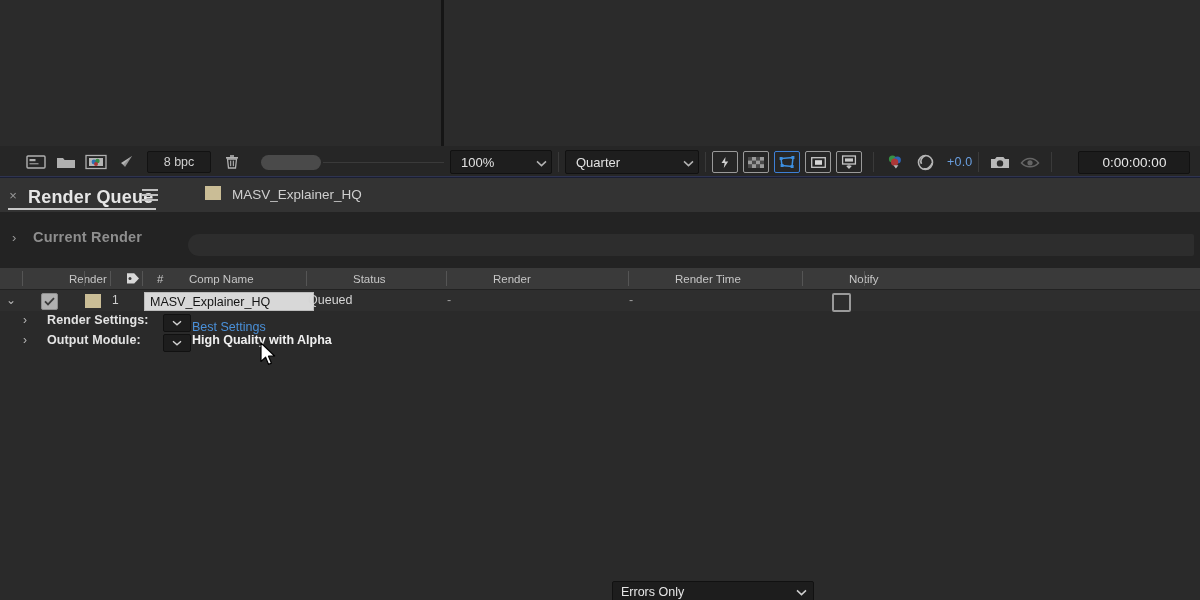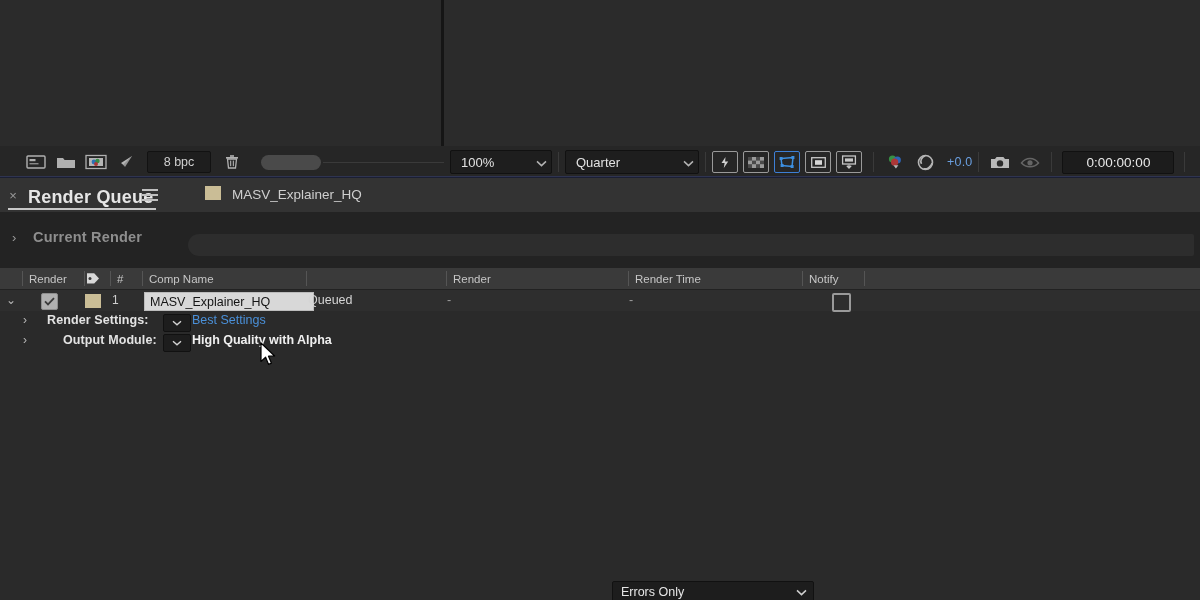--- a/index.html
+++ b/index.html
@@ -47,21 +47,21 @@
   .sel-quality{width:118px;}
 
   .boxicon{
     width:24px;height:20px;border:1px solid #9a9a9a;border-radius:2px;
     display:flex;align-items:center;justify-content:center;margin-right:5px;flex:0 0 auto;
   }
   .boxicon.active{border-color:#3d7fd6;}
   .plusval{color:#6a9fe0;font-size:12.5px;margin-left:7px;letter-spacing:.2px;}
   .timecode{
     background:#1c1c1c;border:1px solid #111;border-radius:2px;height:21px;width:110px;
-    display:flex;align-items:center;justify-content:center;color:#e8e8e8;font-size:13.5px;margin-left:4px;flex:0 0 auto;
+    display:flex;align-items:center;justify-content:center;color:#e8e8e8;font-size:13.5px;margin-left:20px;flex:0 0 auto;
   }
 
   
   .tabbar{position:absolute;left:0;top:178px;width:1200px;height:34px;background:#333333;}
   .tab-close{position:absolute;left:6px;top:10px;width:14px;height:14px;color:#9b9b9b;font-size:13px;
     display:flex;align-items:center;justify-content:center;}
   .tab-title{position:absolute;left:28px;top:9px;color:#e6e6e6;font-size:18px;font-weight:bold;letter-spacing:.2px;}
   .tab-menu{position:absolute;left:142px;top:11px;width:16px;height:12px;}
   .tab-menu i{display:block;height:2px;background:#c0c0c0;margin-bottom:3px;}
   .tab-underline{position:absolute;left:8px;top:30px;width:148px;height:2px;background:#c8c8c8;}
@@ -70,21 +70,21 @@
 
   
   .currentrender{position:absolute;left:0;top:212px;width:1200px;height:56px;background:#232323;}
   .cr-arrow{position:absolute;left:12px;top:18px;color:#9b9b9b;font-size:13px;}
   .cr-label{position:absolute;left:33px;top:17px;color:#8e8e8e;font-size:14.5px;font-weight:bold;letter-spacing:.2px;}
   .cr-bar{position:absolute;left:188px;top:22px;width:1006px;height:22px;background:#2d2d2d;border-radius:11px 2px 2px 11px;}
 
   
   .queue{position:absolute;left:0;top:268px;width:1200px;height:332px;background:#2a2a2a;}
   .hdr{position:absolute;left:0;top:0;width:1200px;height:21px;background:#3a3a3a;border-bottom:1px solid #222;}
-  .hcell{position:absolute;top:0;height:21px;display:flex;align-items:center;color:#c6c6c6;font-size:11.5px;}
+  .hcell{position:absolute;top:0;height:21px;display:flex;align-items:center;color:#c6c6c6;font-size:11.5px;padding-left:40px;}
   .hcell .htxt{padding-left:7px;}
   .hsep{position:absolute;top:3px;width:1px;height:15px;background:#555;}
 
   .row1{position:absolute;left:0;top:22px;width:1200px;height:21px;background:#2e2e2e;}
   .row-arrow{position:absolute;left:4px;top:3px;color:#b5b5b5;font-size:12px;width:14px;text-align:center;}
   .cb{position:absolute;width:15px;height:15px;border-radius:2px;}
   .cb-on{left:41px;top:3px;background:#b0b0b0;border:1px solid #8d8d8d;display:flex;align-items:center;justify-content:center;}
   .cb-notify{left:832px;top:3px;background:#2e2e2e;border:2px solid #9a9a9a;}
   .lbl-swatch{position:absolute;left:85px;top:4px;width:16px;height:14px;background:#cabd96;}
   .row-num{position:absolute;left:112px;top:3px;color:#cfcfcf;font-size:12px;}
@@ -309,20 +309,23 @@
       </div>
       <div class="hsep" style="left:110px"></div>
       <div class="hcell" style="left:110px;width:32px">
         <span class="htxt">#</span>
       </div>
       <div class="hsep" style="left:142px"></div>
       <div class="hcell" style="left:142px;width:164px">
         <span class="htxt">Comp Name</span>
       </div>
       <div class="hsep" style="left:306px"></div>
+      <div class="hcell" style="left:306px;width:140px">
+        <span class="htxt">Status</span>
+      </div>
       <div class="hsep" style="left:446px"></div>
       <div class="hcell" style="left:446px;width:182px">
         <span class="htxt">Render</span>
       </div>
       <div class="hsep" style="left:628px"></div>
       <div class="hcell" style="left:628px;width:174px">
         <span class="htxt">Render Time</span>
       </div>
       <div class="hsep" style="left:802px"></div>
       <div class="hcell" style="left:802px;width:62px">
@@ -348,36 +351,36 @@
     </div>
 
     <div class="subrow" style="top:44px">
       <span class="sub-arrow" style="left:23px;top:1px">›</span>
       <span class="sub-label" style="left:47px;top:1px">Render Settings:</span>
       <div class="minisel" style="left:163px;top:2px">
         <svg width="10" height="6" viewBox="0 0 10 6">
             <path d="M1 1.2 L5 4.8 L9 1.2" fill="none" stroke="#d2d2d2" stroke-width="1.4"></path>
           </svg>
       </div>
-      <span class="sub-value v-blue" style="left:192px;top:1px">Best Settings</span>
+      <span class="sub-value v-blue" style="left:192px;top:8px">Best Settings</span>
     </div>
 
     <div class="log-label">Log:</div>
     <div class="logsel">
       <span>Errors Only</span>
       <span class="chev">
         <svg width="11" height="7" viewBox="0 0 11 7">
             <path d="M1 1.4 L5.5 5.6 L10 1.4" fill="none" stroke="#cdcdcd" stroke-width="1.5"></path>
           </svg>
       </span>
     </div>
 
     <div class="subrow" style="top:64px">
       <span class="sub-arrow" style="left:23px;top:1px">›</span>
-      <span class="sub-label" style="left:63px;top:1px">Output Module:</span>
+      <span class="sub-label" style="left:47px;top:1px">Output Module:</span>
       <div class="minisel" style="left:163px;top:2px">
         <svg width="10" height="6" viewBox="0 0 10 6">
             <path d="M1 1.2 L5 4.8 L9 1.2" fill="none" stroke="#d2d2d2" stroke-width="1.4"></path>
           </svg>
       </div>
       <span class="sub-value v-white" style="left:192px;top:1px">High Quality with Alpha</span>
     </div>
 
   </div>
 

